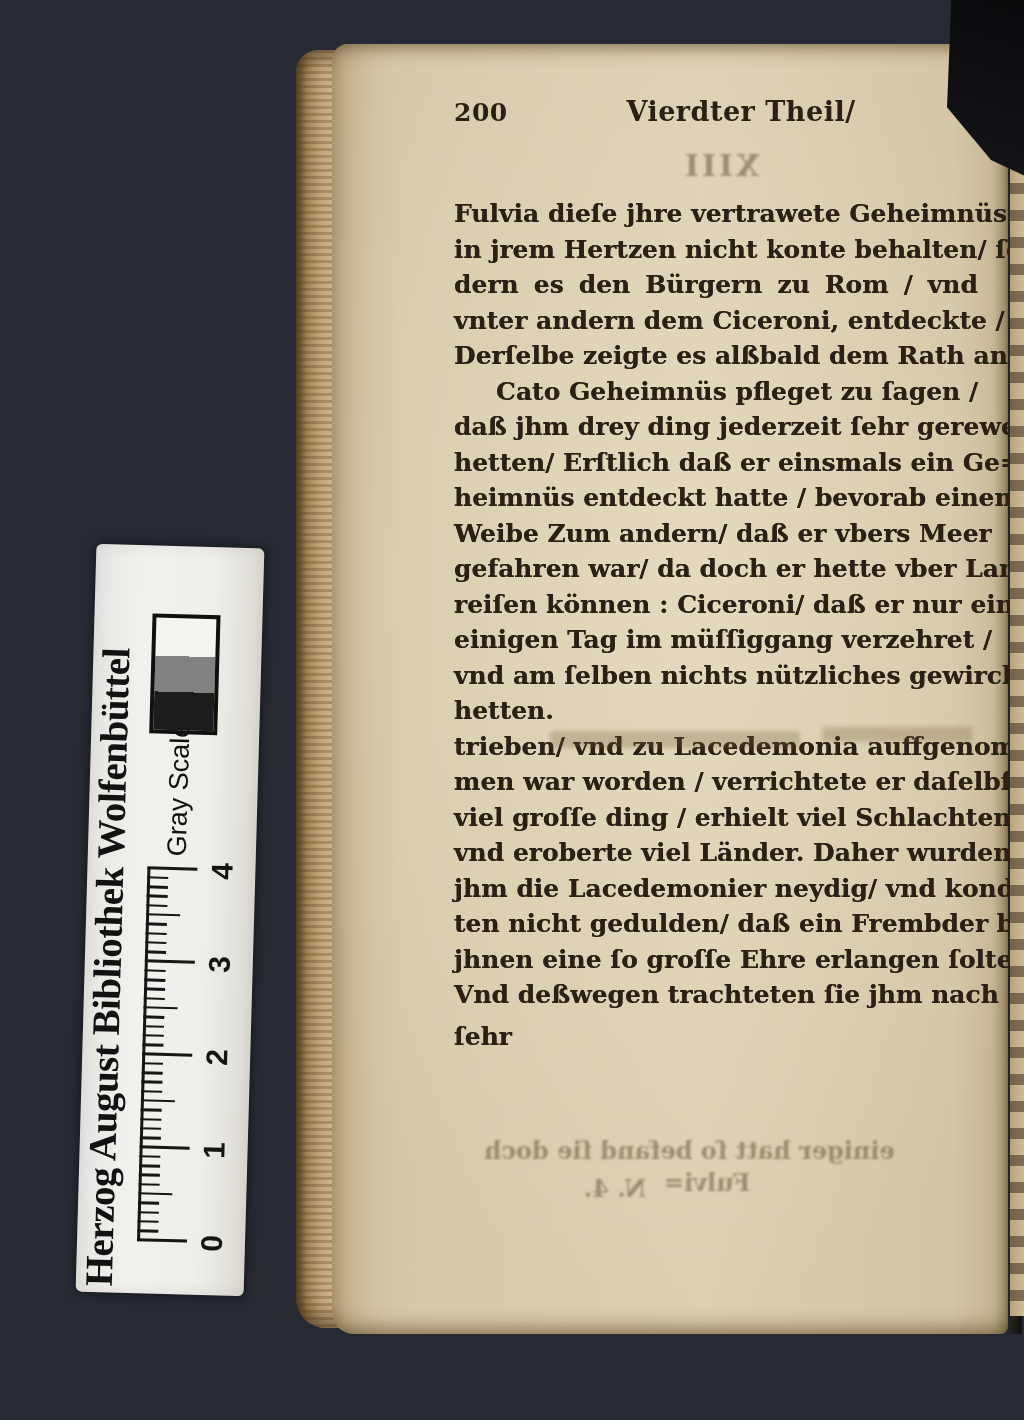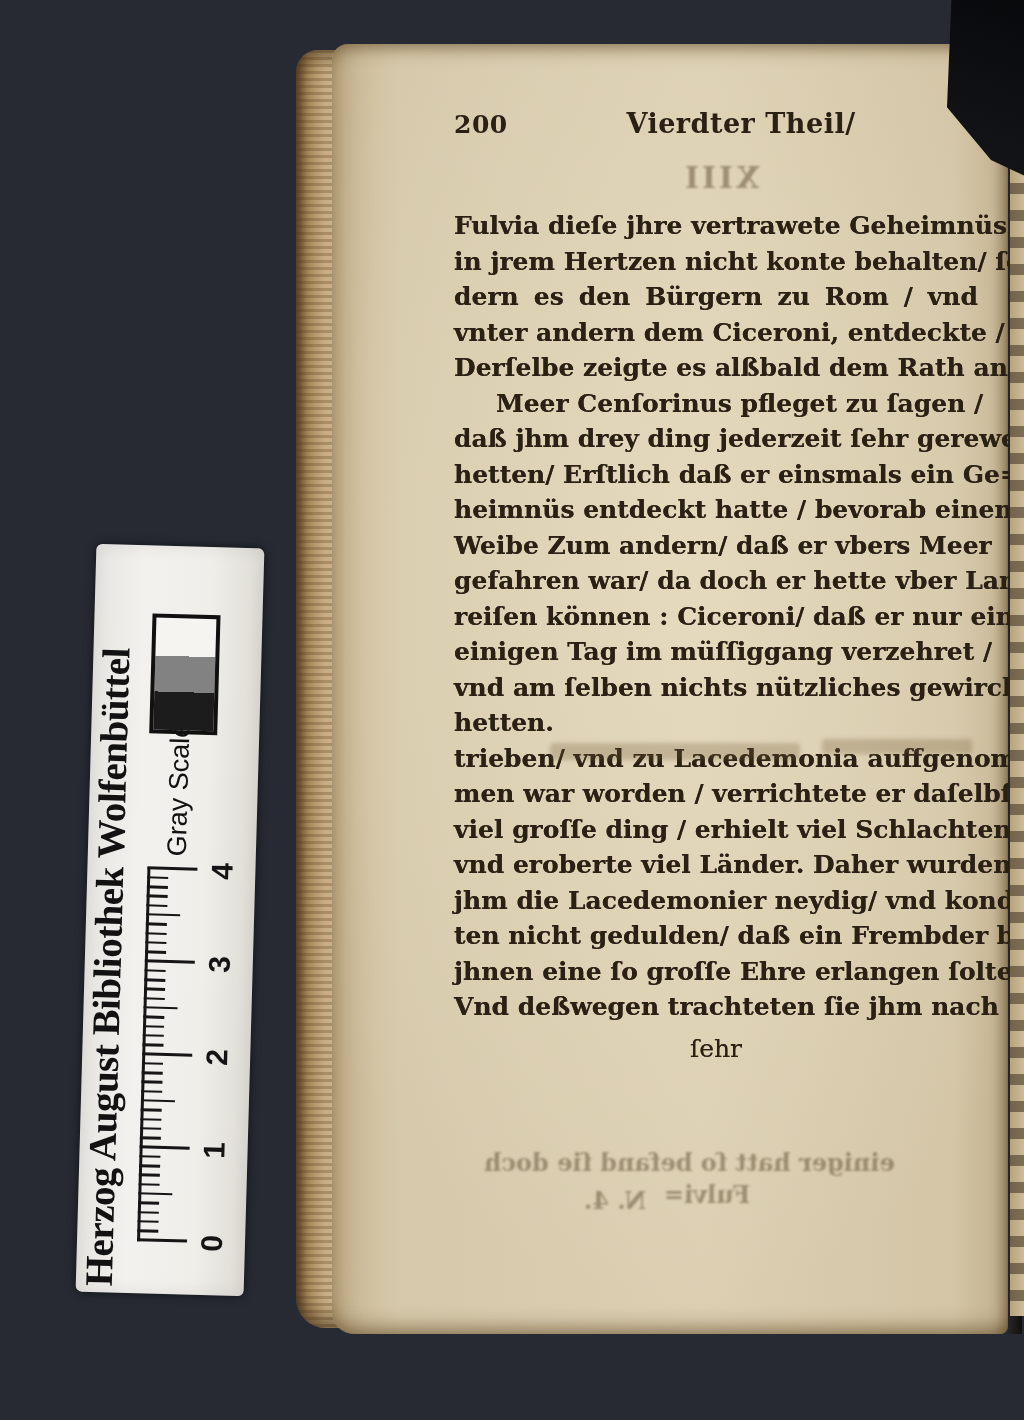--- a/index.html
+++ b/index.html
@@ -44,36 +44,36 @@
     background:linear-gradient(90deg,rgba(20,14,8,0) 0,rgba(25,18,10,.65) 55%,rgba(10,8,5,.8) 100%);
   }
   .facing-sliver{
     position:absolute;left:1010px;top:48px;width:14px;height:1268px;
     background:
       repeating-linear-gradient(180deg, rgba(45,33,20,.5) 0 11px, rgba(0,0,0,0) 11px 27px),
       linear-gradient(90deg,#b7a47f,#cdbc98);
     filter:blur(.4px);
   }
   
-  .content{position:absolute;left:158px;top:52px;width:524px;color:#2a2014;margin-top:12px;}
+  .content{position:absolute;left:158px;top:52px;width:524px;color:#2a2014;}
   .pg-header{display:flex;align-items:baseline;height:44px;
     font-weight:bold;font-size:27px;letter-spacing:.5px;}
   .pg-num{width:110px;font-size:25px;}
   .pg-title{flex:1;text-align:center;padding-right:60px;}
   .text-block{position:absolute;left:0;top:100px;width:524px;}
   .line{
     font-weight:bold;font-size:25px;line-height:35.5px;height:35.5px;
     white-space:nowrap;text-align-last:justify;text-align:justify;
     text-shadow:0 0 .5px rgba(42,32,20,.8);
   }
   .line.noj{text-align-last:left;}
   .line.ind{text-indent:42px;}
   .line.gap{margin-top:18px;}
   .catchword{
-    font-weight:normal;font-size:25px;line-height:35.5px;text-align:center;
+    font-weight:bold;font-size:25px;line-height:35.5px;text-align:left;
     margin-top:6px;text-shadow:0 0 .5px rgba(42,32,20,.8);
   }
   
   .ghost{
     position:absolute;color:rgba(94,76,48,.50);font-weight:bold;
     transform:scaleX(-1);filter:blur(1.1px);white-space:nowrap;
   }
   .ghost-bar{
     position:absolute;background:rgba(110,88,55,.28);filter:blur(2.2px);border-radius:4px;
   }
@@ -147,21 +147,21 @@
       </div>
 
       <div class="ghost" style="left:228px;top:52px;font-size:30px;letter-spacing:3px;">XIII</div>
 
       <div class="text-block">
           <div class="line">Fulvia dieſe jhre vertrawete Geheimnüs</div>
           <div class="line">in jrem Hertzen nicht konte behalten/ ſon=</div>
           <div class="line">dern es den Bürgern zu Rom / vnd</div>
           <div class="line">vnter andern dem Ciceroni, entdeckte /</div>
           <div class="line">Derſelbe zeigte es alßbald dem Rath an.</div>
-          <div class="line ind">Meer Cenſorinus pfleget zu ſagen /</div>
+          <div class="line ind">Cato Geheimnüs pfleget zu ſagen /</div>
           <div class="line">daß jhm drey ding jederzeit ſehr gerewet</div>
           <div class="line">hetten/ Erſtlich daß er einsmals ein Ge=</div>
           <div class="line">heimnüs entdeckt hatte / bevorab einem</div>
           <div class="line">Weibe  Zum andern/ daß er vbers Meer</div>
           <div class="line">gefahren war/ da doch er hette vber Land</div>
           <div class="line">reiſen können : Ciceroni/ daß er nur ein</div>
           <div class="line">einigen Tag im müſſiggang verzehret /</div>
           <div class="line">vnd am ſelben nichts nützliches gewircket</div>
           <div class="line noj">hetten.</div>
           <div class="line">trieben/ vnd zu Lacedemonia auffgenom=</div>

